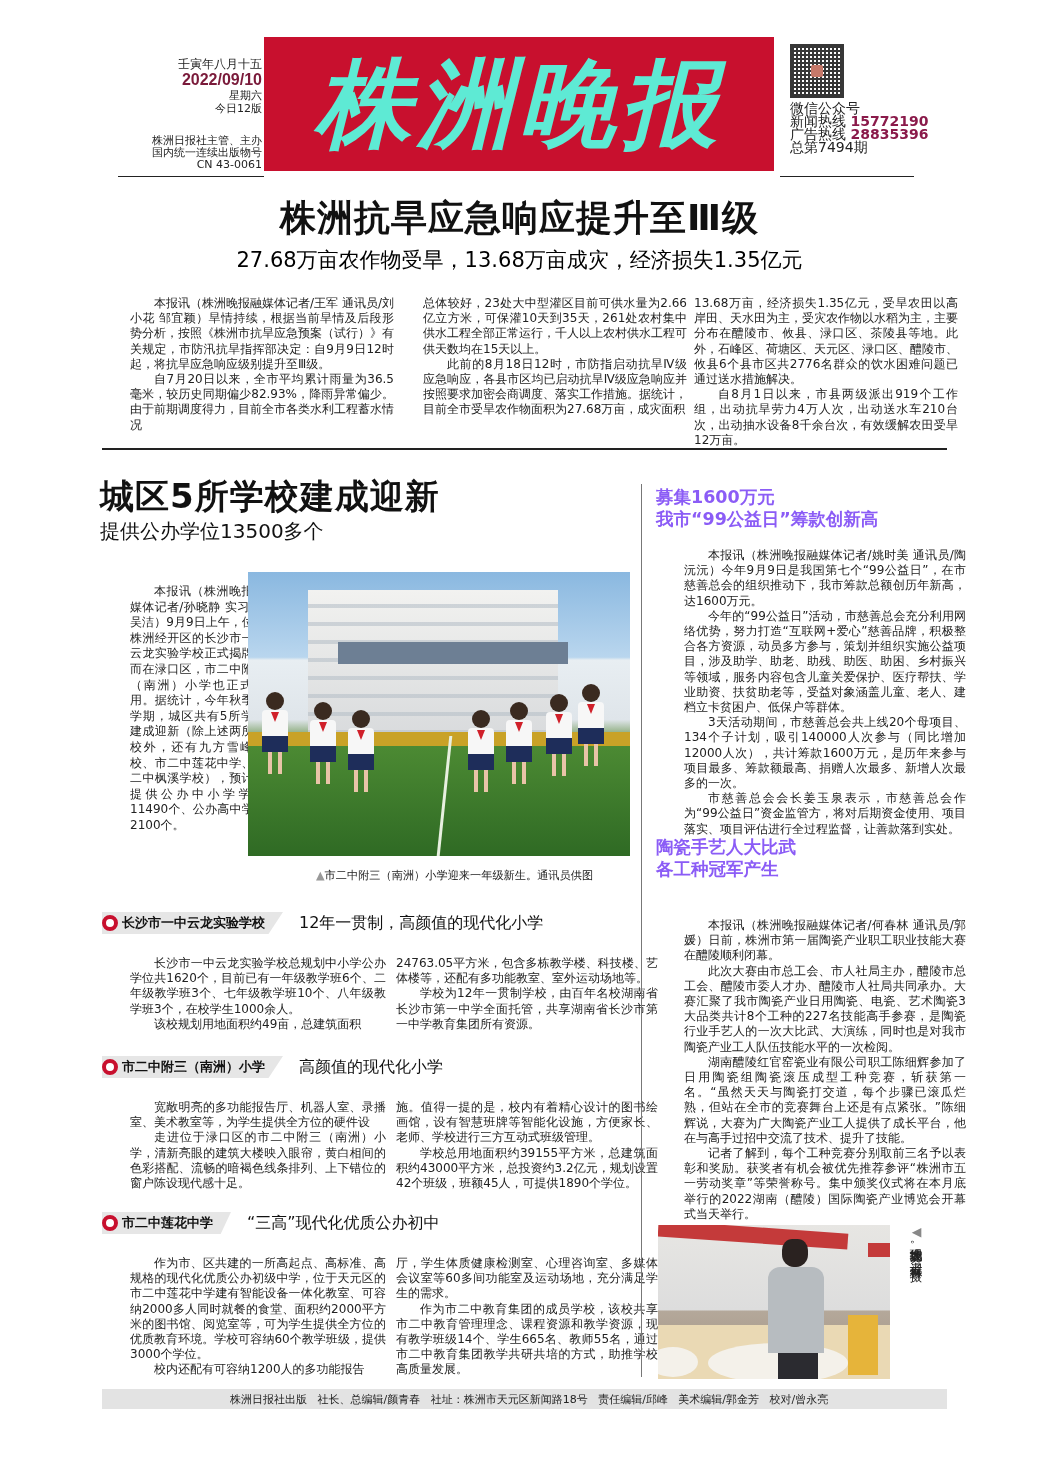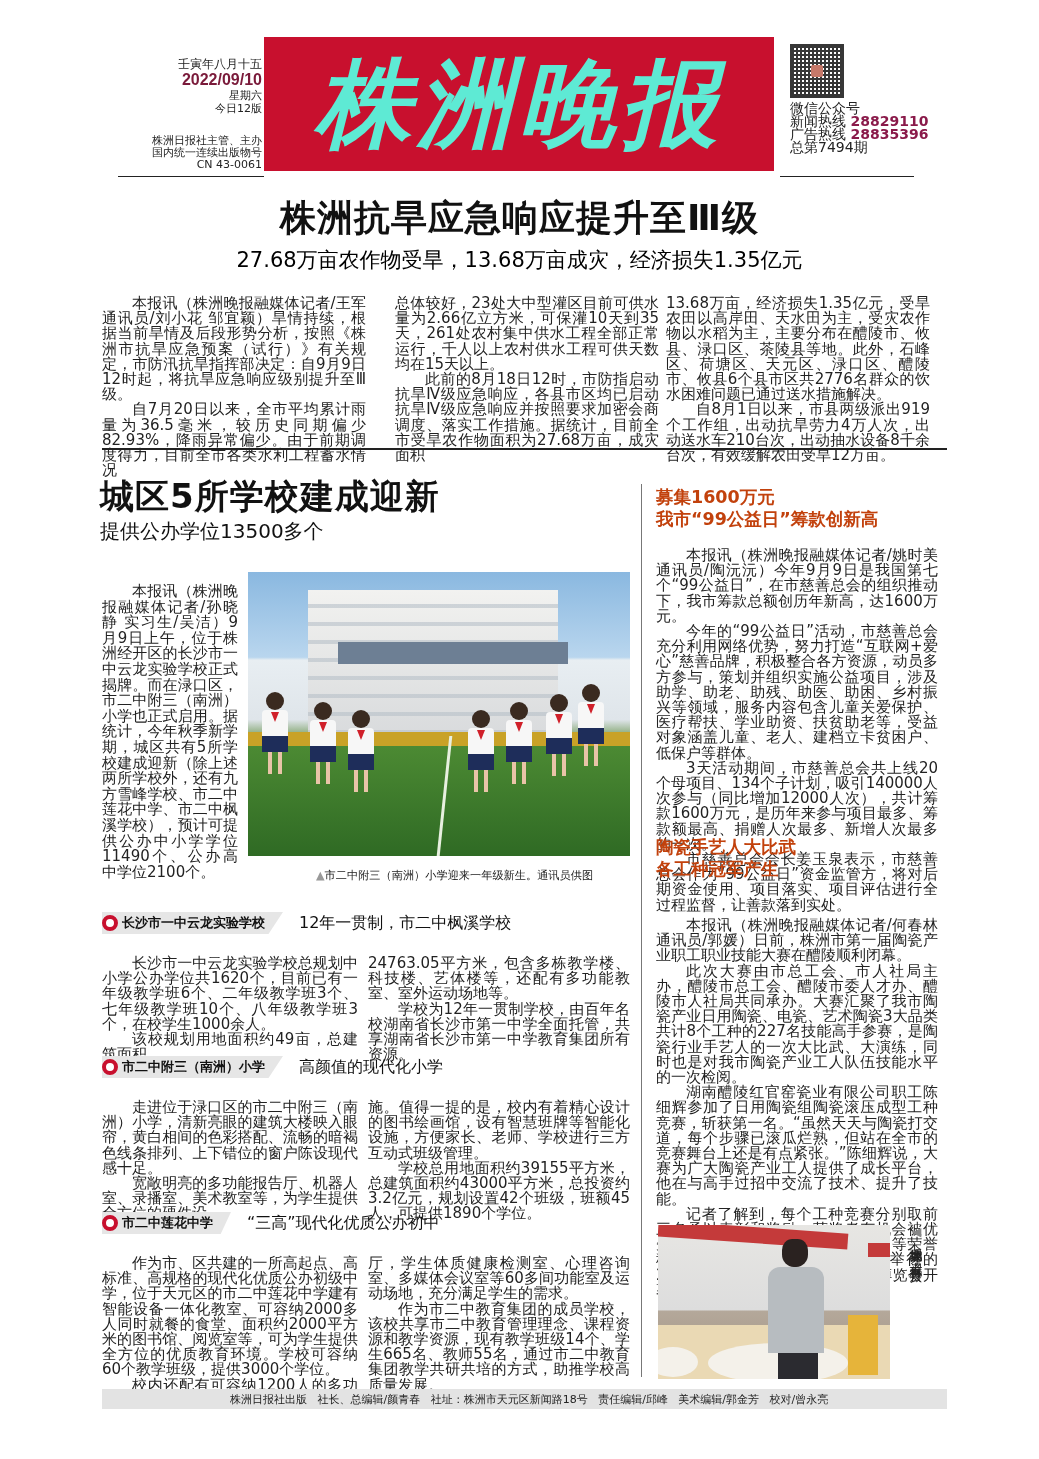--- a/index.html
+++ b/index.html
@@ -20,21 +20,21 @@
           linear-gradient(90deg,#222 25%,transparent 25%,transparent 50%,#222 50%,#222 75%,transparent 75%),
           linear-gradient(#222 25%,transparent 25%,transparent 50%,#222 50%,#222 75%,transparent 75%);
         background-size:8px 8px; opacity:.9; }
   .qr::after { content:""; position:absolute; left:19px; top:19px; width:12px; height:12px; background:#c26b5a; border-radius:2px; }
   .mr .hot { color:#8a1a4a; font-weight:bold; }
   .rule-r { position:absolute; left:780px; top:176px; width:134px; height:1px; background:#222; }
 
   
   .h1 { position:absolute; left:0; width:1039px; top:194px; text-align:center; font-size:36px; font-weight:bold; letter-spacing:1px; color:#111; }
   .h1sub { position:absolute; left:0; width:1039px; top:246px; text-align:center; font-size:21px; color:#000000; }
-  .col { position:absolute; font-size:15px; line-height:15.2px; color:#222; text-align:justify; }
+  .col { position:absolute; font-size:12px; line-height:15.2px; color:#222; text-align:justify;margin-left:28px; }
   .col p { text-indent:2em; }
   .col p.noind { text-indent:0; }
 
   .divider { position:absolute; background:#222; }
 
   
   .h2 { position:absolute; left:100px; top:474px; font-size:34px; font-weight:bold; color:#111; letter-spacing:1px; }
   .h2sub { position:absolute; left:100px; top:518px; font-size:20px; color:#111; }
   .photo1 { position:absolute; left:248px; top:572px; width:382px; height:284px; overflow:hidden;
      background:linear-gradient(180deg,#8ab8e0 0%,#b9d6ee 30%,#e8eef2 31%,#dfe5ea 52%,#5a8a3a 60%,#3e7a2a 100%); }
@@ -54,21 +54,21 @@
   .caption1 { position:absolute; left:316px; top:868px; font-size:11.2px; color:#222; }
   .caption1 .tri { color:#999; }
 
   .subhd { position:absolute; left:102px; height:22px; display:flex; align-items:center; width:530px; }
   .subhd .tag { display:flex; align-items:center; height:22px; background:#e6e6e6; padding-right:18px; clip-path:polygon(0 0,100% 0,92% 100%,0 100%); font-size:13px; font-weight:bold; color:#111; }
   .subhd .ring { width:16px; height:16px; border-radius:50%; border:4.5px solid #c8102e; background:#fff; margin-right:4px; }
   .subhd .title { margin-left:16px; font-size:16px; color:#111; }
 
   
   .vrule { position:absolute; left:641px; top:484px; width:1px; height:893px; background:#777; }
-  .rh { position:absolute; left:656px; font-size:17.5px; font-weight:bold; color:#c2410c; line-height:22px; }
+  .rh { position:absolute; left:656px; font-size:17.5px; font-weight:bold; color:#8b5cf6; line-height:22px; }
   .photo2 { position:absolute; left:658px; top:1225px; width:232px; height:154px; overflow:hidden;
      background:linear-gradient(180deg,#e7e6e3 0%,#ddd 55%,#b4a89a 56%,#a09080 100%); }
   .photo2 .banner { position:absolute; left:0; top:2px; width:190px; height:16px; background:#c43a3a; transform:rotate(4deg); }
   .photo2 .banner2 { position:absolute; left:210px; top:18px; width:30px; height:14px; background:#c43a3a; }
   .photo2 .table { position:absolute; left:0; top:100px; width:232px; height:60px; background:#ead9b4; }
   .photo2 .plate { position:absolute; left:50px; top:118px; width:140px; height:40px; border-radius:50%; background:#f4f1ea; }
   .photo2 .plate2 { position:absolute; left:-10px; top:122px; width:50px; height:30px; border-radius:50%; background:#f4f1ea; }
   .photo2 .man { position:absolute; left:110px; top:14px; width:60px; height:140px; }
   .photo2 .man .hd { width:26px; height:28px; border-radius:40% 40% 45% 45%; background:#2a2220; margin-left:14px; }
   .photo2 .man .bd { width:56px; height:86px; background:#b7bcc0; border-radius:12px 12px 0 0; }
@@ -96,21 +96,21 @@
 </div>
 <div class="rule-l"></div>
 
 <div class="mast">
   <span>株洲晚报</span>
 </div>
 
 <div class="mr">
   <div class="qr"></div>
   <div>微信公众号</div>
-  <div><span>新闻热线</span> <span class="hot">28829110</span></div>
+  <div><span>新闻热线</span> <span class="hot">15772190</span></div>
   <div><span>广告热线</span> <span class="hot">28835396</span></div>
   <div>总第7494期</div>
 </div>
 <div class="rule-r"></div>
 
 <div class="h1">株洲抗旱应急响应提升至Ⅲ级</div>
 <div class="h1sub">27.68万亩农作物受旱，13.68万亩成灾，经济损失1.35亿元</div>
 
 <div class="col" style="left:102px; top:296px; width:264px;">
   <p>本报讯（株洲晚报融媒体记者/王军 通讯员/刘小花 邹宜颖）旱情持续，根据当前旱情及后段形势分析，按照《株洲市抗旱应急预案（试行）》有关规定，市防汛抗旱指挥部决定：自9月9日12时起，将抗旱应急响应级别提升至Ⅲ级。</p>
@@ -185,41 +185,41 @@
 </div>
 <div class="caption1">
   <span class="tri">▲</span><span>市二中附三（南洲）小学迎来一年级新生。通讯员供图</span>
 </div>
 
 <div class="subhd" style="top:912px;">
   <div class="tag">
       <span class="ring"></span>
       <span>长沙市一中云龙实验学校</span>
     </div>
-  <span class="title">12年一贯制，市二中枫溪学校</span>
+  <span class="title">12年一贯制，高颜值的现代化小学</span>
 </div>
 <div class="col" style="left:102px; top:956px; width:256px;">
   <p>长沙市一中云龙实验学校总规划中小学公办学位共1620个，目前已有一年级教学班6个、二年级教学班3个、七年级教学班10个、八年级教学班3个，在校学生1000余人。</p>
   <p>该校规划用地面积约49亩，总建筑面积</p>
 </div>
 <div class="col" style="left:368px; top:956px; width:262px;">
   <p class="noind">24763.05平方米，包含多栋教学楼、科技楼、艺体楼等，还配有多功能教室、室外运动场地等。</p>
   <p>学校为12年一贯制学校，由百年名校湖南省长沙市第一中学全面托管，共享湖南省长沙市第一中学教育集团所有资源。</p>
 </div>
 
 <div class="subhd" style="top:1056px;">
   <div class="tag">
       <span class="ring"></span>
       <span>市二中附三（南洲）小学</span>
     </div>
   <span class="title">高颜值的现代化小学</span>
 </div>
 <div class="col" style="left:102px; top:1100px; width:256px;">
+  <p>宽敞明亮的多功能报告厅、机器人室、录播室、美术教室等，为学生提供全方位的硬件设</p>
   <p>走进位于渌口区的市二中附三（南洲）小学，清新亮眼的建筑大楼映入眼帘，黄白相间的色彩搭配、流畅的暗褐色线条排列、上下错位的窗户陈设现代感十足。</p>
-  <p>宽敞明亮的多功能报告厅、机器人室、录播室、美术教室等，为学生提供全方位的硬件设</p>
 </div>
 <div class="col" style="left:368px; top:1100px; width:262px;">
   <p class="noind">施。值得一提的是，校内有着精心设计的图书绘画馆，设有智慧班牌等智能化设施，方便家长、老师、学校进行三方互动式班级管理。</p>
   <p>学校总用地面积约39155平方米，总建筑面积约43000平方米，总投资约3.2亿元，规划设置42个班级，班额45人，可提供1890个学位。</p>
 </div>
 
 <div class="subhd" style="top:1212px;">
   <div class="tag">
       <span class="ring"></span>
       <span>市二中莲花中学</span>

